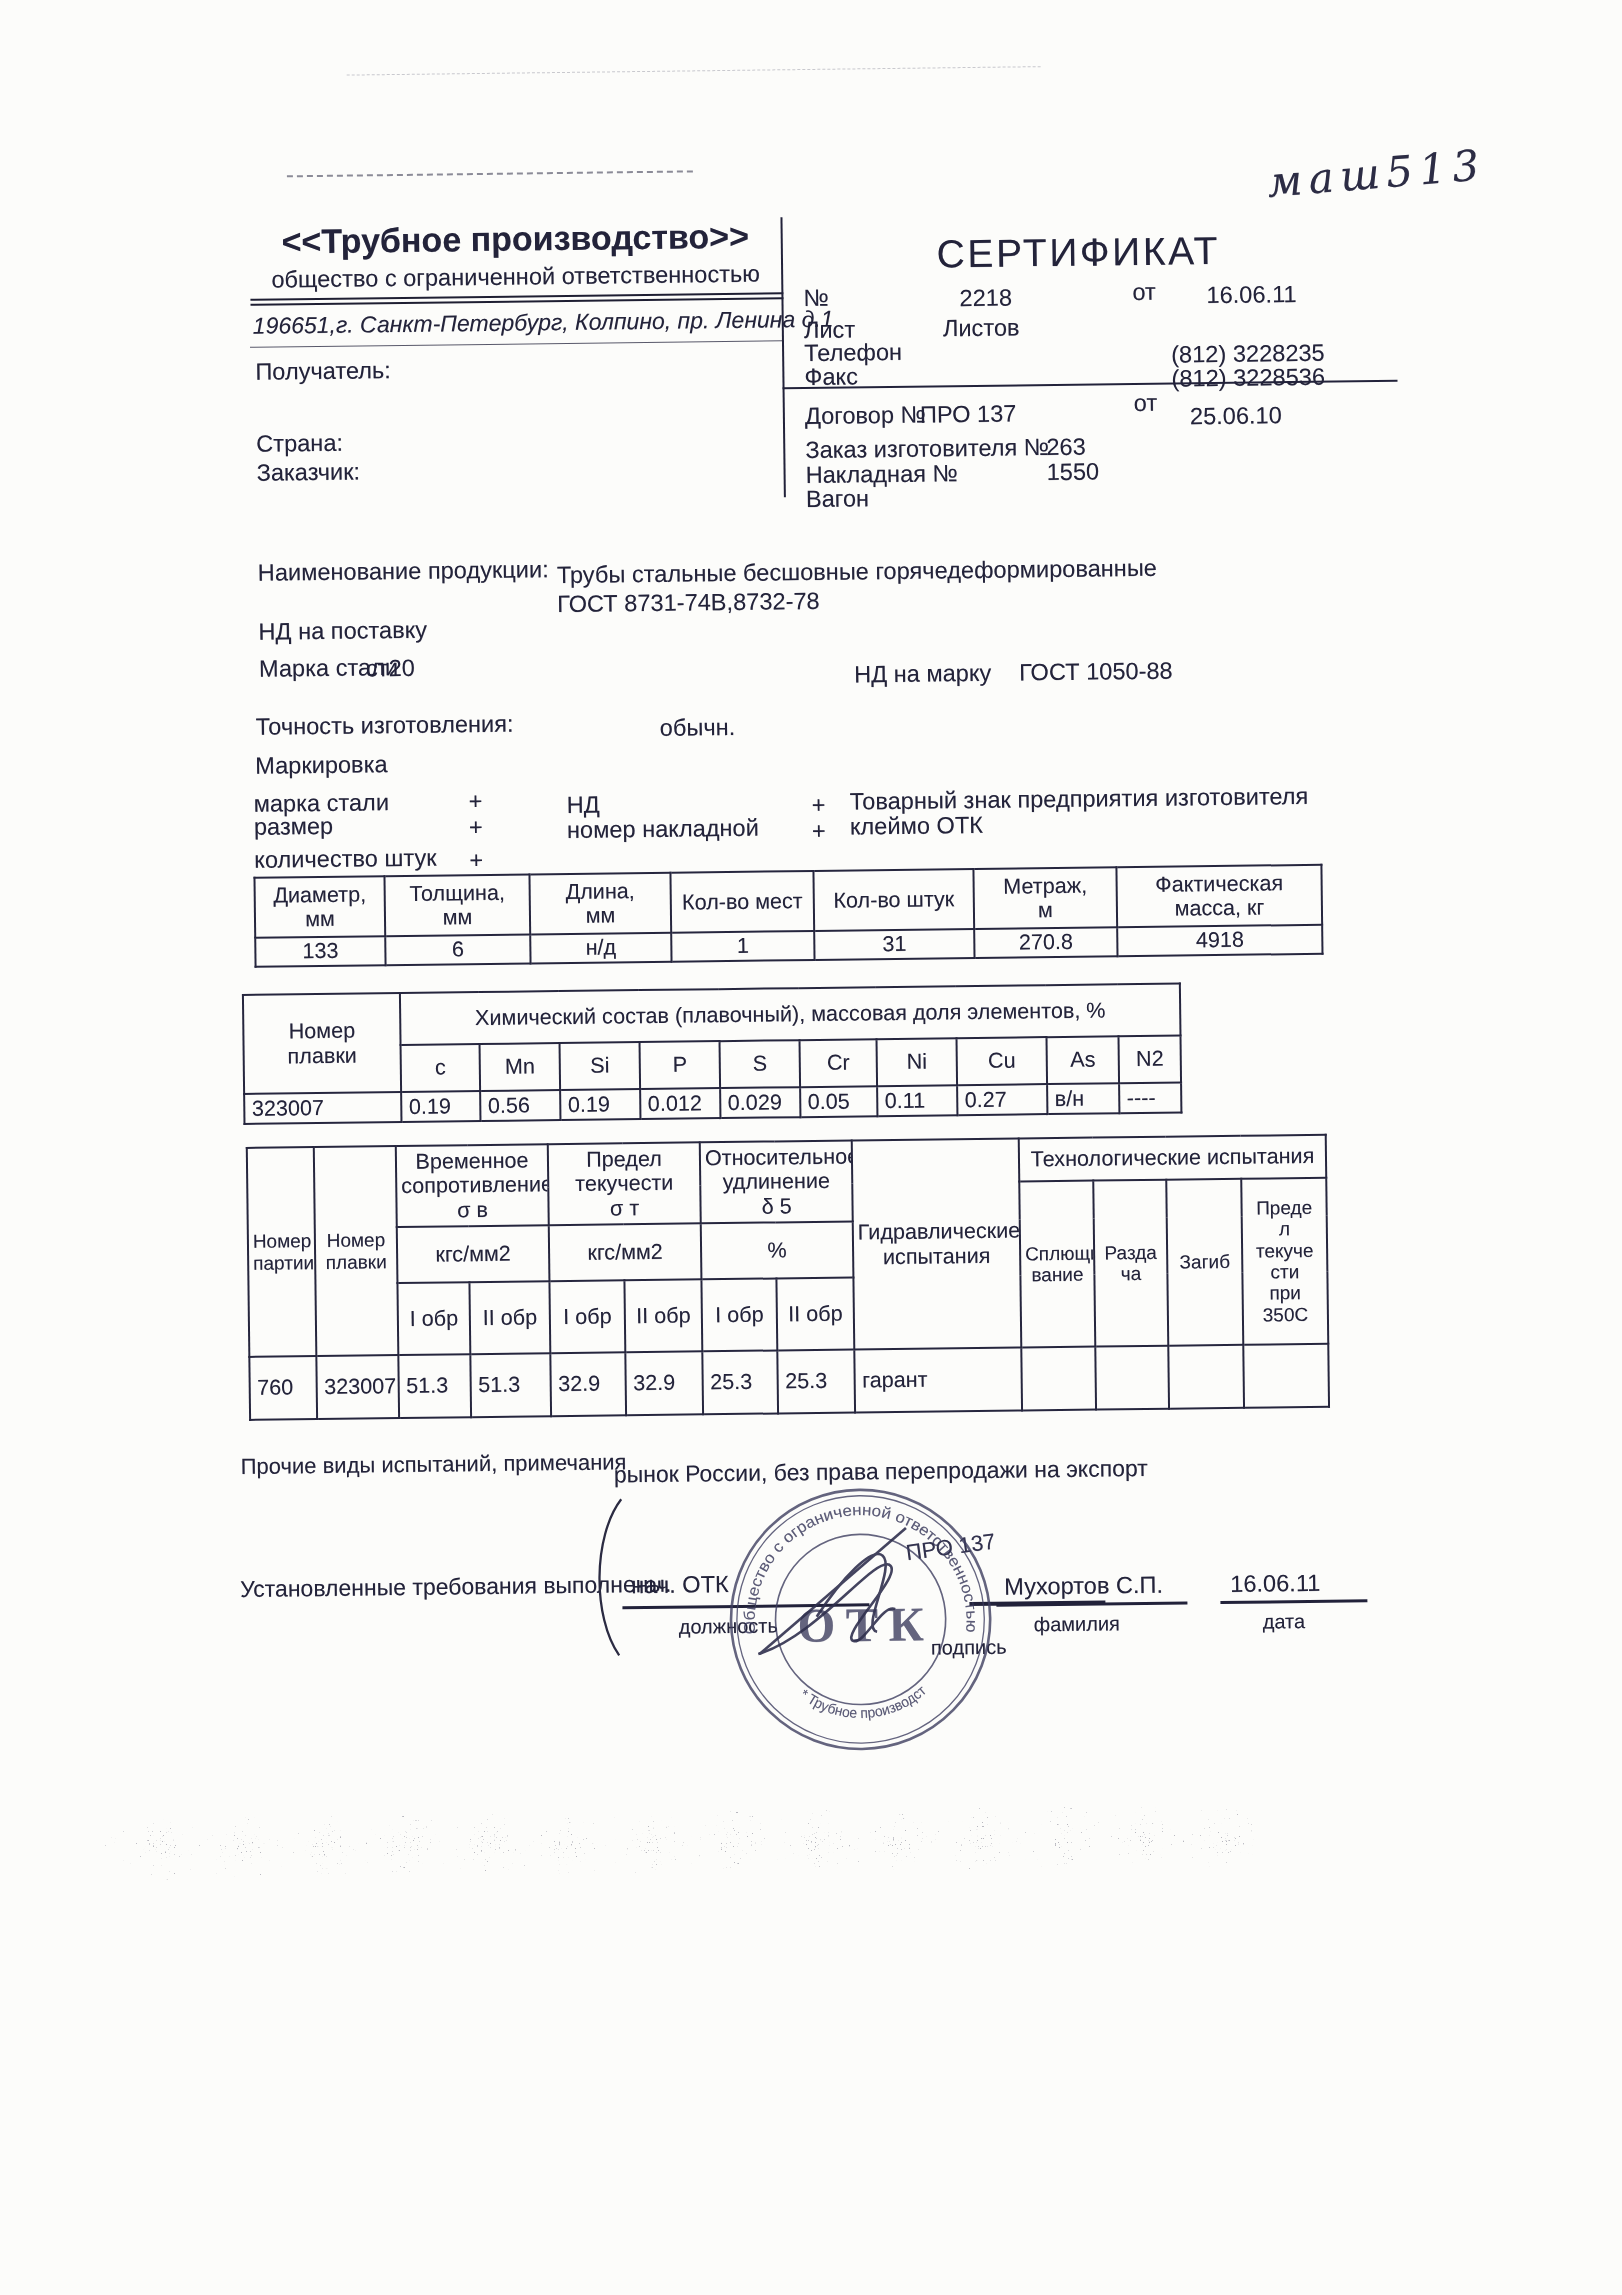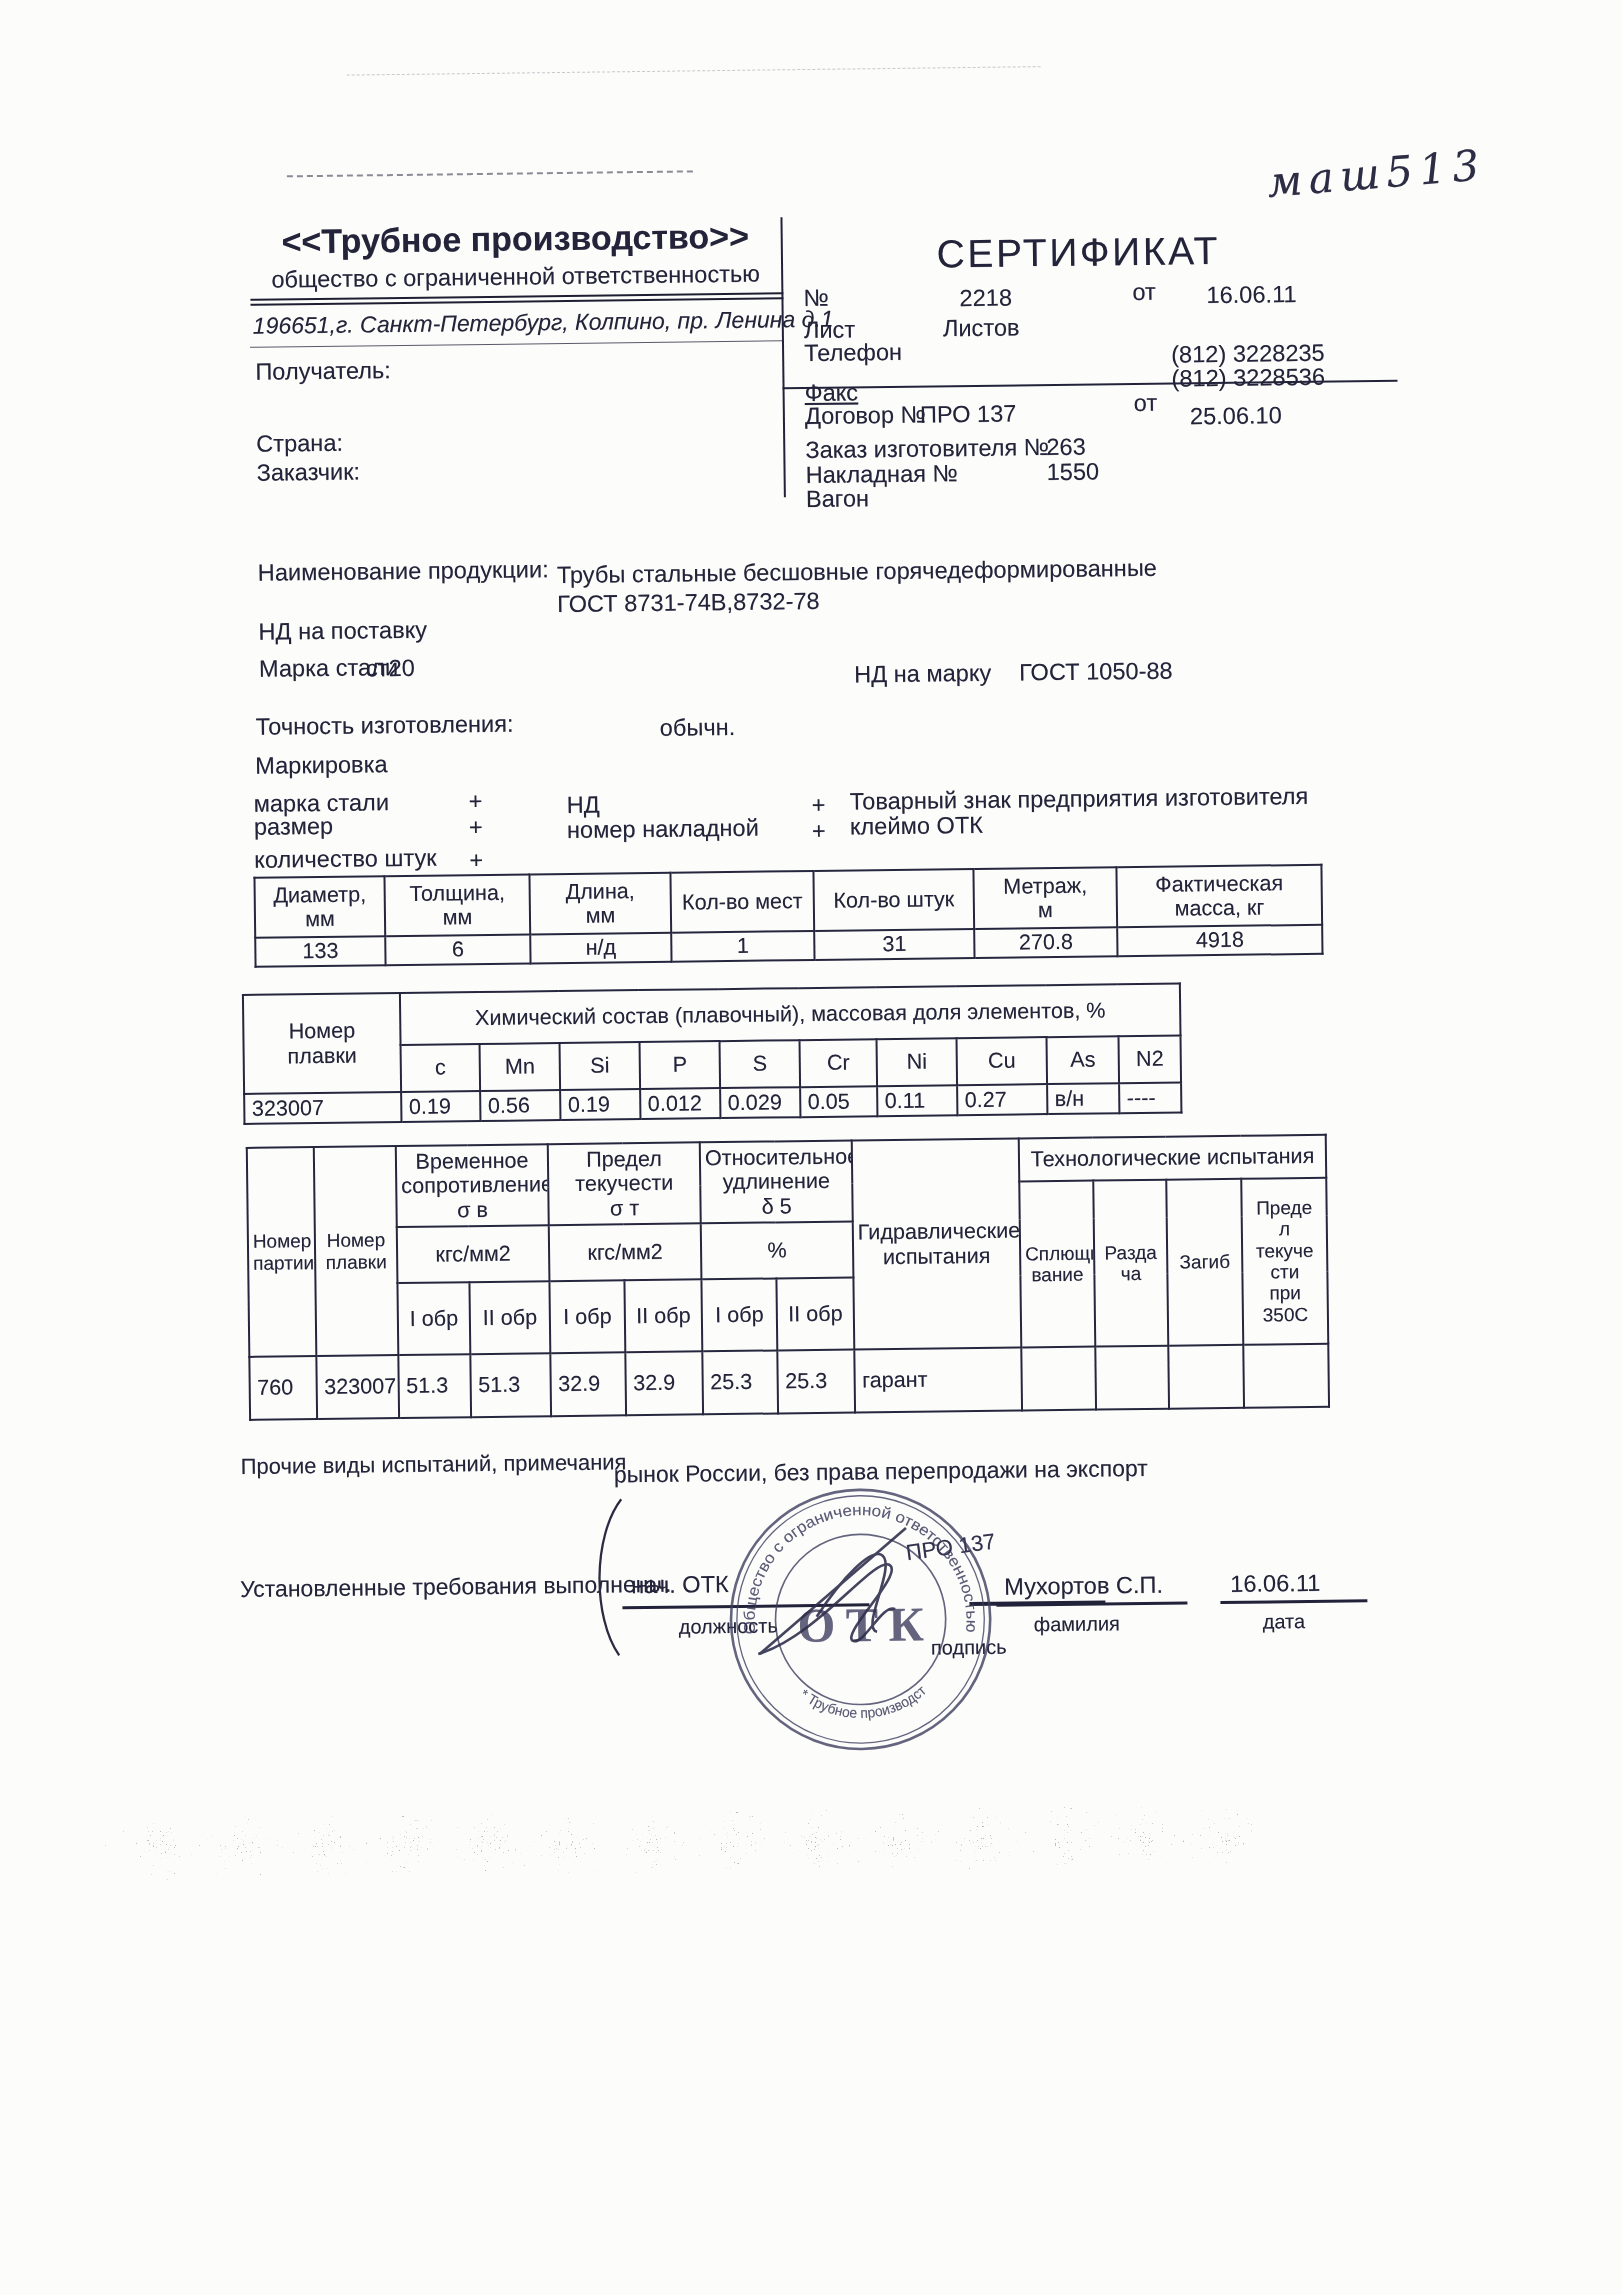--- a/index.html
+++ b/index.html
@@ -70,21 +70,21 @@
   <div class="abs cert-title ctr" style="left:818px; top:234px; width:537px;">СЕРТИФИКАТ</div>
   <div class="abs tx" style="left:811px; top:285px;">№</div>
   <div class="abs tx" style="left:967px; top:287px;">2218</div>
   <div class="abs tx" style="left:1140px; top:283px;">от</div>
   <div class="abs tx" style="left:1214px; top:287px;">16.06.11</div>
 
   <div class="abs tx" style="left:811px; top:317px;">Лист</div>
   <div class="abs tx" style="left:950px; top:317px;">Листов</div>
   <div class="abs tx" style="left:811px; top:340px;">Телефон</div>
   <div class="abs tx" style="left:1178px; top:346px;">(812) 3228235</div>
-  <div class="abs tx" style="left:811px; top:380px;text-decoration:underline;">Факс</div>
+  <div class="abs tx" style="left:811px; top:364px;">Факс</div>
   <div class="abs tx" style="left:1178px; top:370px;">(812) 3228536</div>
 
   <div class="abs rule" style="left:789px; top:387px; width:615px; height:2px;"></div>
 
   <div class="abs tx" style="left:811px; top:403px;">Договор №</div>
   <div class="abs tx" style="left:926px; top:403px;">ПРО 137</div>
   <div class="abs tx" style="left:1140px; top:394px;">от</div>
   <div class="abs tx" style="left:1196px; top:408px;">25.06.10</div>
 
   <div class="abs tx" style="left:811px; top:437px;">Заказ изготовителя №</div>

